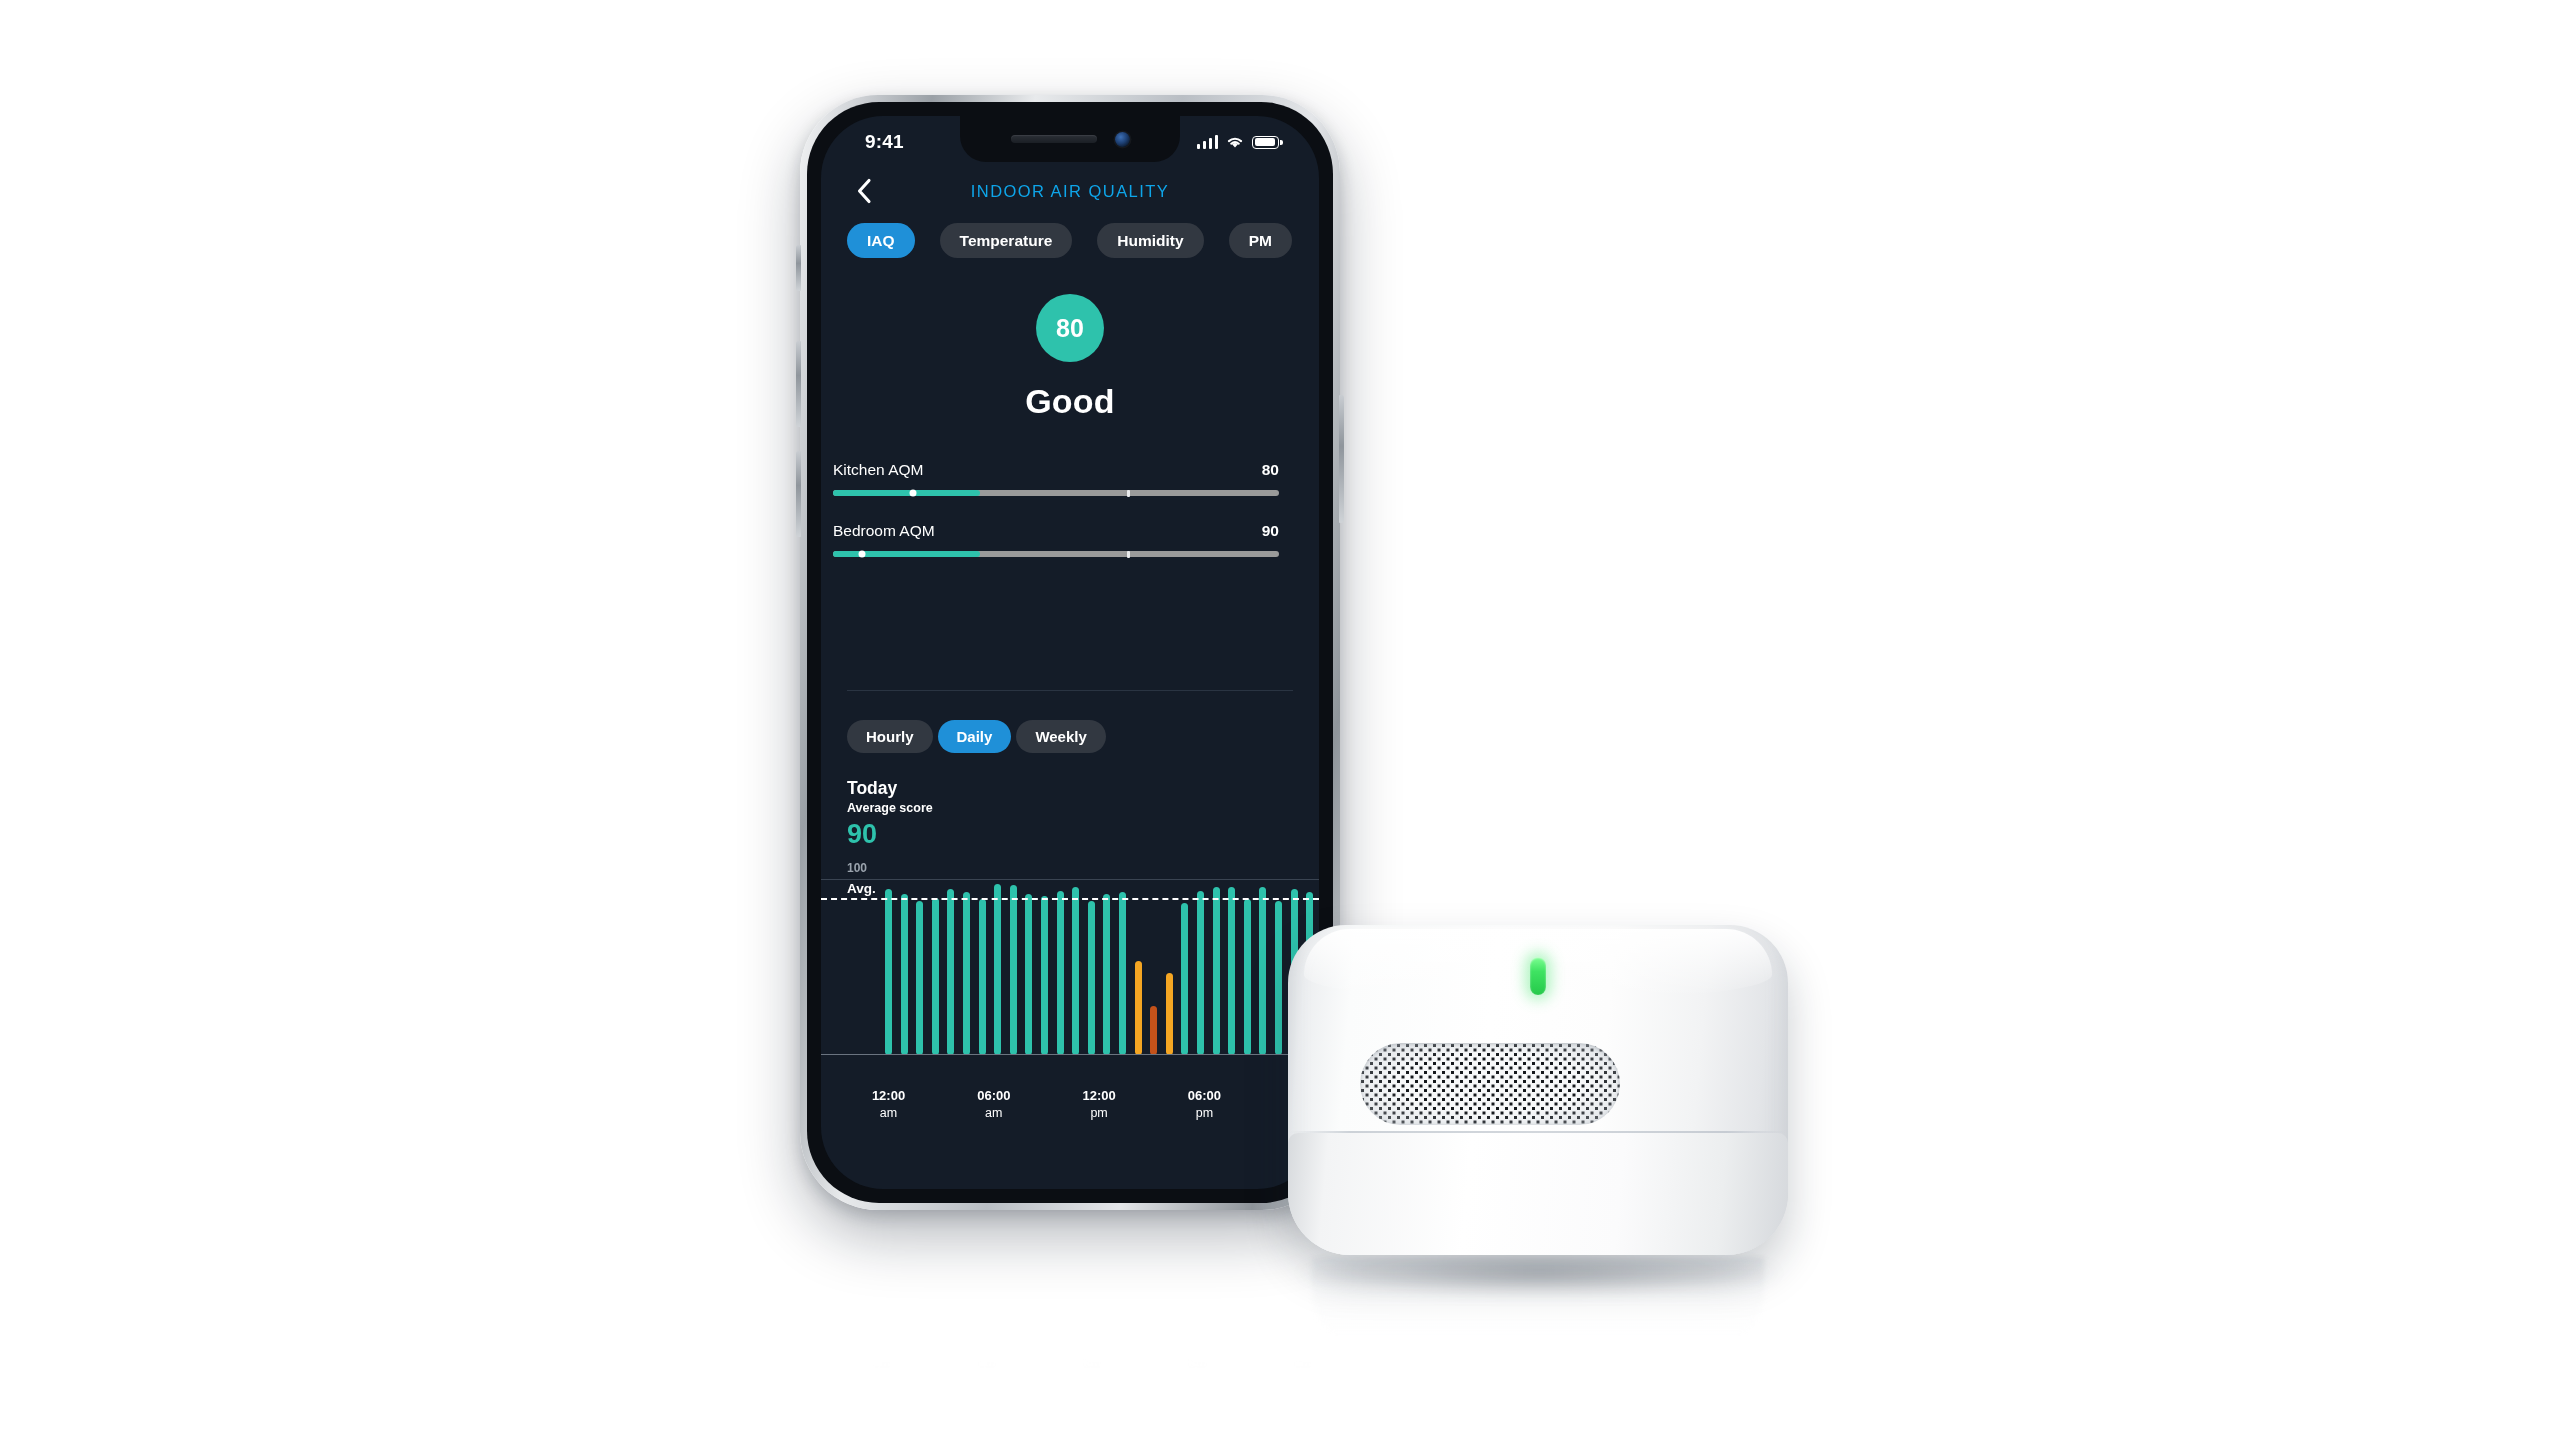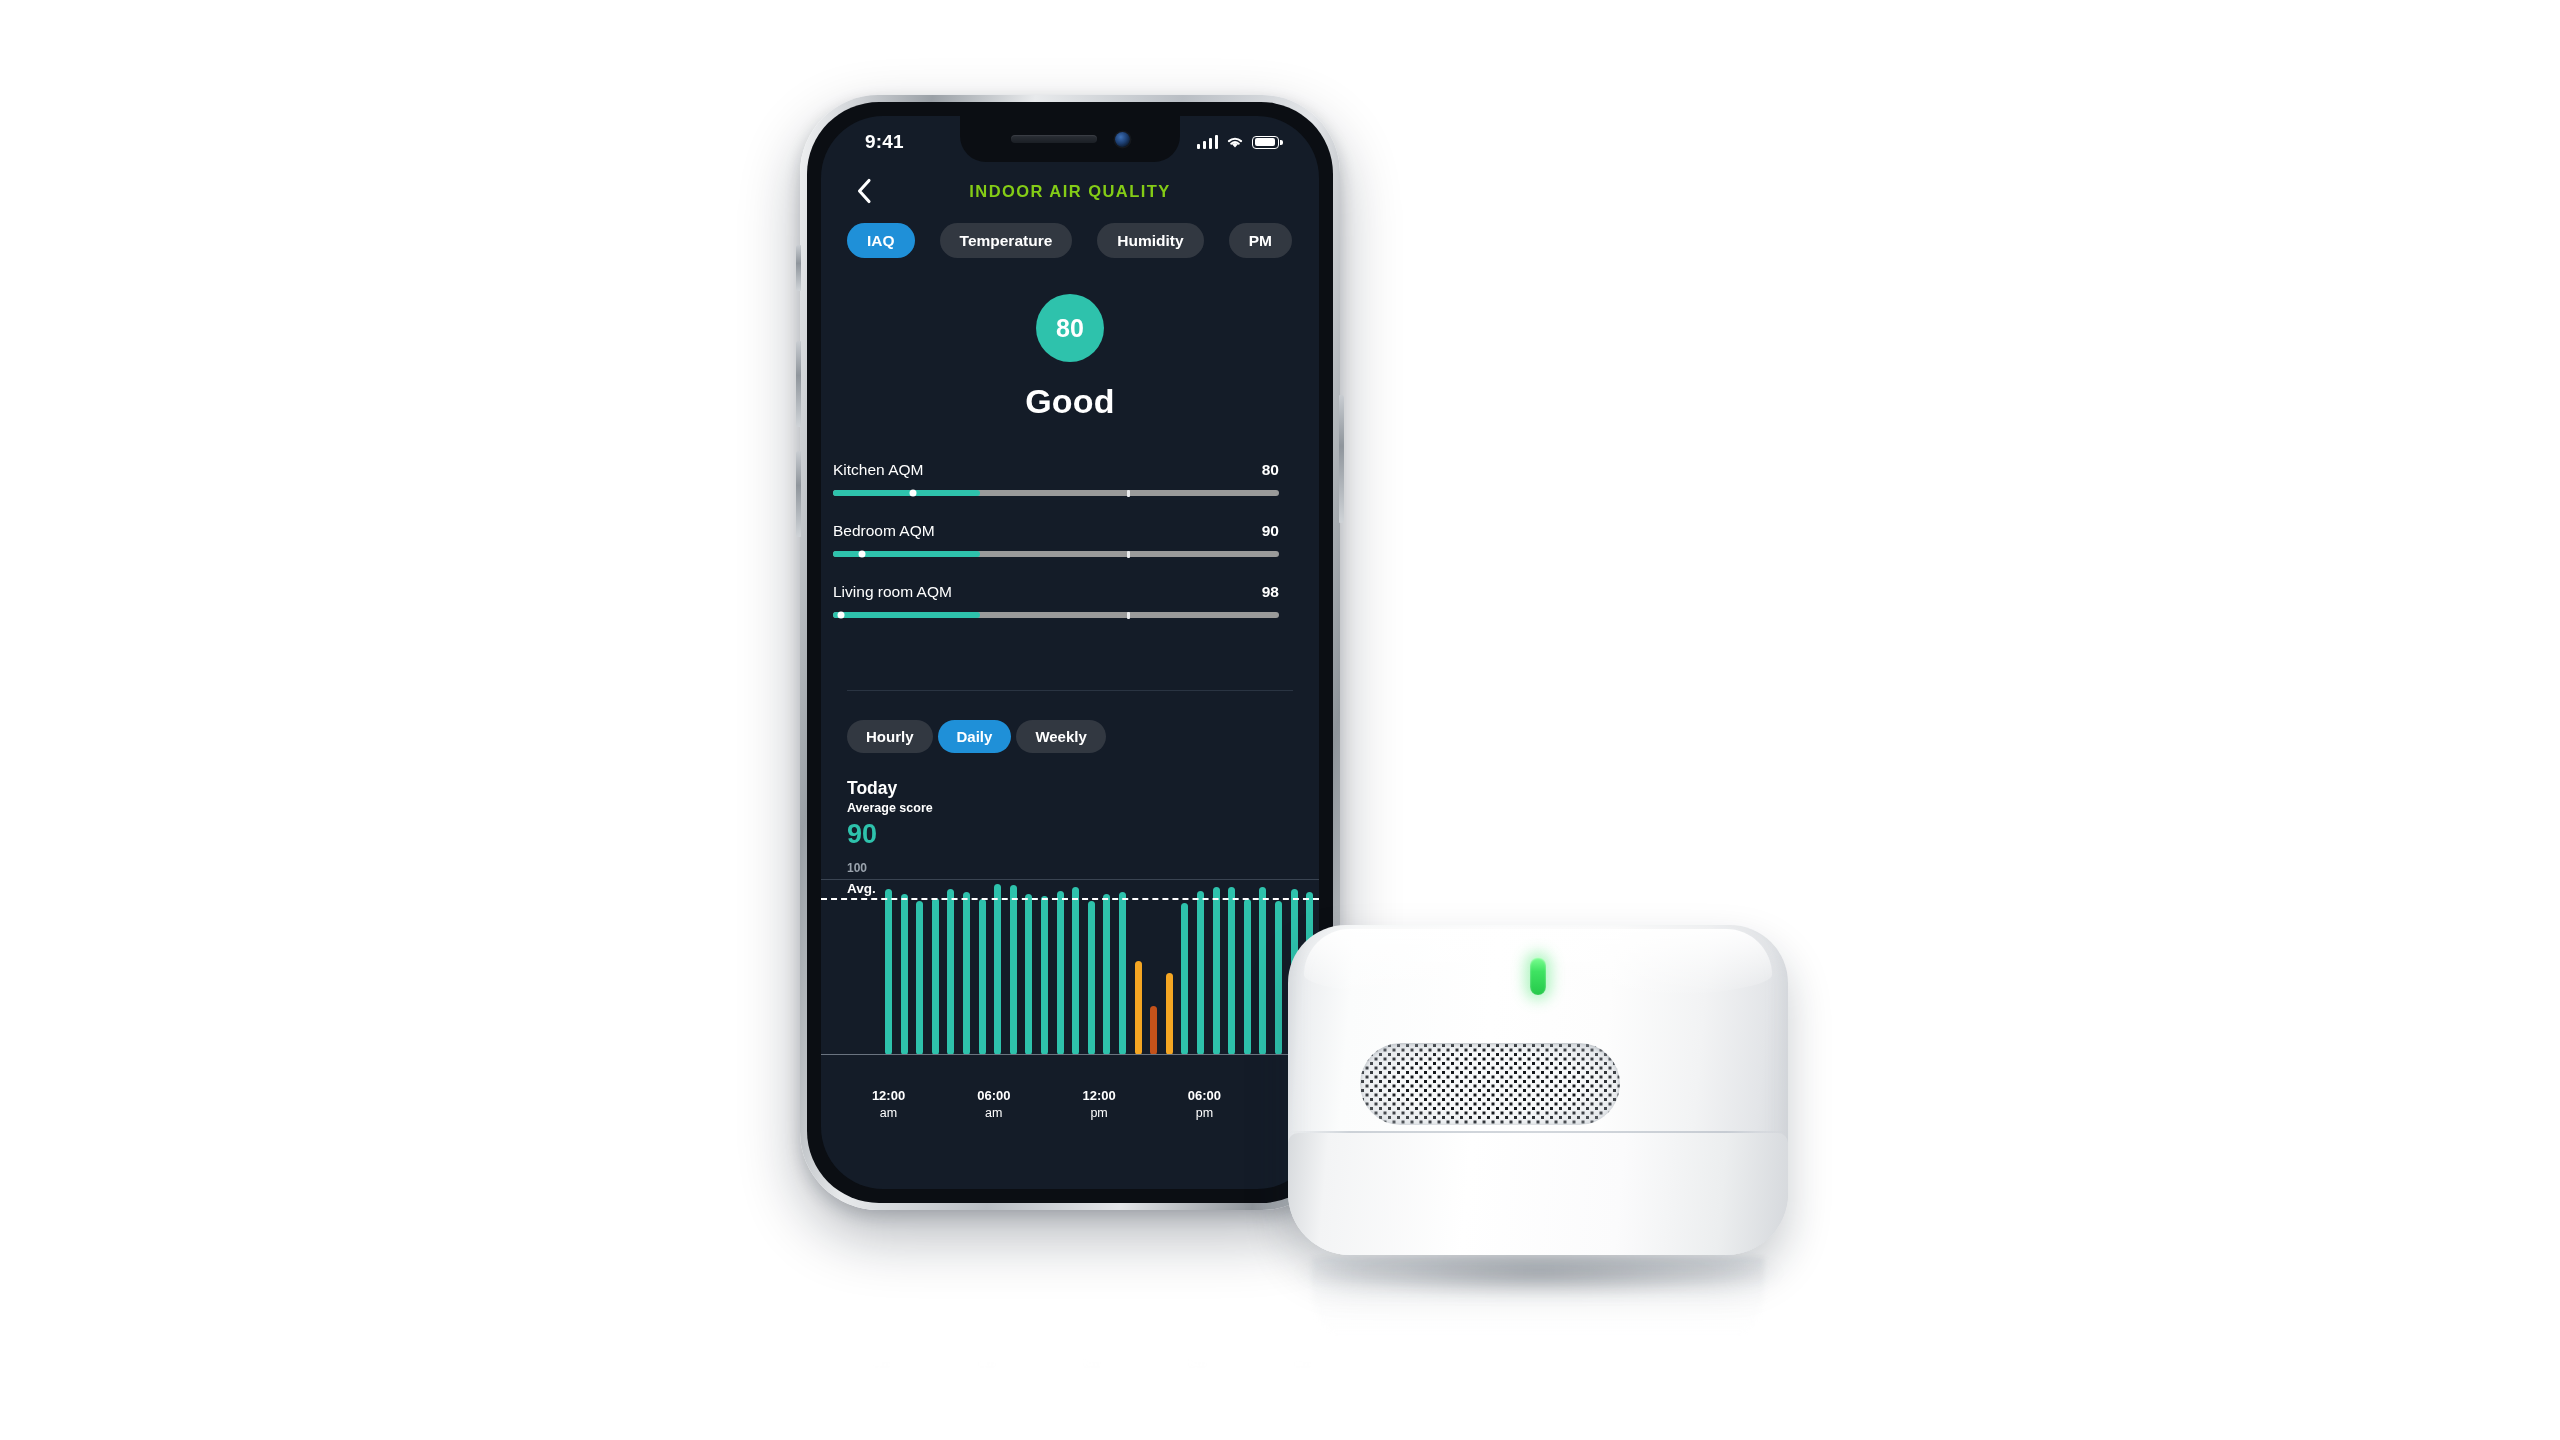--- a/index.html
+++ b/index.html
@@ -93,22 +93,22 @@
   
   #nav-row {
     position:absolute; left:0; top:46px; width:100%; height:58px;
     display:flex; align-items:center; z-index:20;
   }
   #back-btn {
     position:absolute; left:26px; width:34px; height:34px;
     display:flex; align-items:center; justify-content:center; cursor:pointer;
   }
   #page-title {
-    width:100%; text-align:center; color:#84cc16;
-    font-size:16.5px; font-weight:700; letter-spacing:1.45px;
+    width:100%; text-align:center; color:#0ea5e9;
+    font-size:16.5px; font-weight:400; letter-spacing:1.45px;
   }
 
   
   #chips {
     position:absolute; left:0; top:107px; width:100%;
     display:flex; gap:25px; padding-left:26px;
     z-index:20; overflow:hidden;
   }
   .chip {
     flex:0 0 auto; height:35px; padding:0 20px;
@@ -387,31 +387,20 @@
             </div>
             <div class="room">
               <div class="room-head">
                 <div class="room-name">Bedroom AQM</div>
                 <div class="room-val">90</div>
               </div>
               <div class="track">
                 <div class="fill" style="width:33%"></div>
                 <div class="notch-mark" style="left:66%"></div>
                 <div class="knob" style="left:6.5%"></div>
-              </div>
-            </div>
-            <div class="room">
-              <div class="room-head">
-                <div class="room-name">Living room AQM</div>
-                <div class="room-val">98</div>
-              </div>
-              <div class="track">
-                <div class="fill" style="width:33%"></div>
-                <div class="notch-mark" style="left:66%"></div>
-                <div class="knob" style="left:1.8%"></div>
               </div>
             </div>
           </div>
 
         <div id="divider"></div>
 
         <div id="range-chips">
             <div class="rchip">Hourly</div>
             <div class="rchip on">Daily</div>
             <div class="rchip">Weekly</div>

